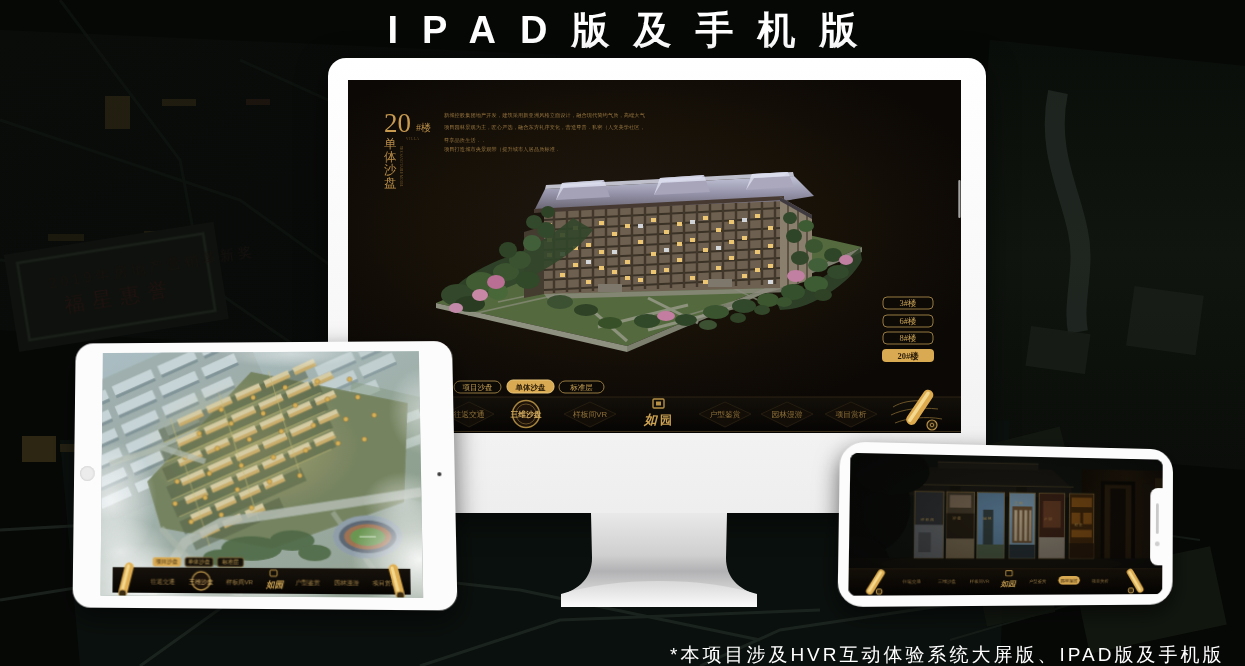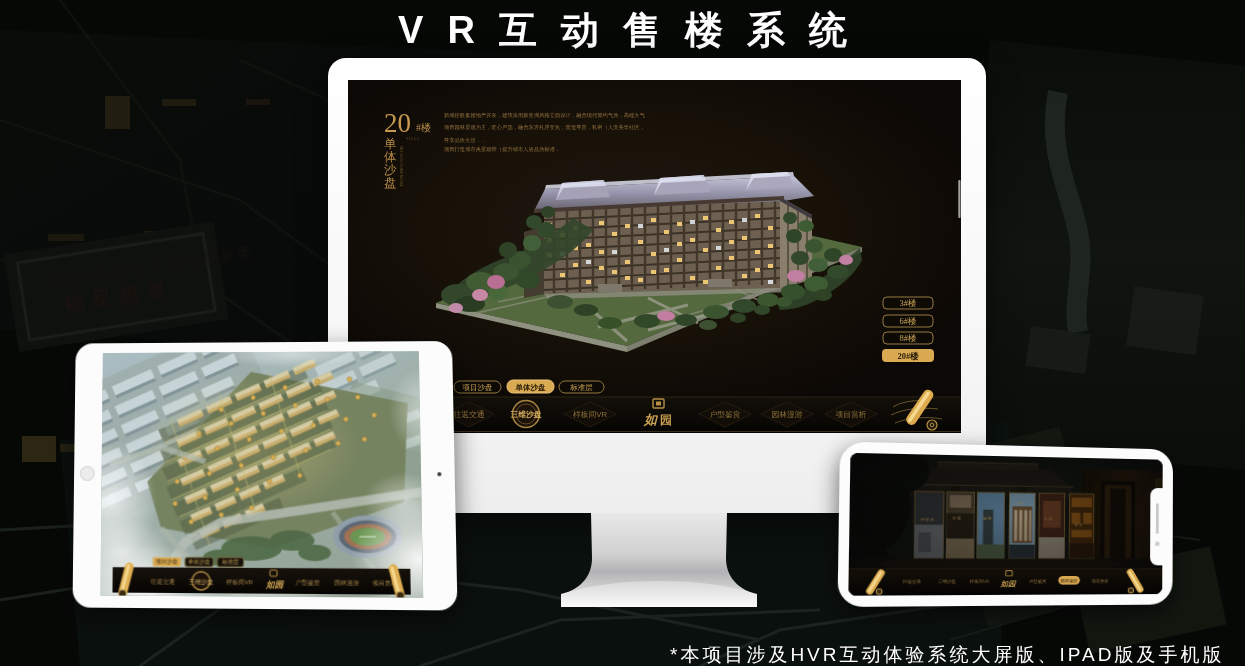--- a/index.html
+++ b/index.html
@@ -78,21 +78,21 @@
       <rect x="950" y="440" width="120" height="70" transform="rotate(-14 1010 475)"></rect>
       <rect x="1080" y="560" width="140" height="80" transform="rotate(-12 1150 600)"></rect>
       <rect x="980" y="560" width="70" height="60" transform="rotate(-12 1015 590)"></rect>
     </g>
 
     <rect x="22" y="436" width="34" height="26" fill="#54431e" opacity="0.5"></rect>
     <rect x="60" y="444" width="40" height="8" fill="#4a3a1c" opacity="0.45"></rect>
   </svg>
 </div>
 
-<div class="abs" style="left:0;top:5px;width:1245px;text-align:center;color:#fff;font-size:38px;font-weight:bold;letter-spacing:24px;text-indent:24px;">VR互动售楼系统</div>
+<div class="abs" style="left:0;top:5px;width:1245px;text-align:center;color:#fff;font-size:38px;font-weight:bold;letter-spacing:24px;text-indent:24px;">IPAD版及手机版</div>
 
 <div class="abs" id="monitor" style="left:328px;top:58px;width:658px;height:455px;background:linear-gradient(180deg,#ffffff 0%,#f7f7f7 60%,#eeeeee 100%);border-radius:18px;box-shadow:0 8px 30px rgba(0,0,0,.55);">
 
   <div class="abs" id="mscreen" style="left:20px;top:22px;width:613px;height:353px;background:radial-gradient(ellipse 60% 55% at 46% 42%,#201811 0%,#171108 55%,#0c0805 100%);overflow:hidden;">
     <svg class="abs" width="613" height="353" viewBox="0 0 613 353" style="left:0;top:0;">
       <defs>
         <linearGradient id="roofg" x1="0" y1="0" x2="0" y2="1">
           <stop offset="0" stop-color="#c2c4d8"></stop>
             <stop offset="0.5" stop-color="#9593a9"></stop>
             <stop offset="1" stop-color="#66616d"></stop>

